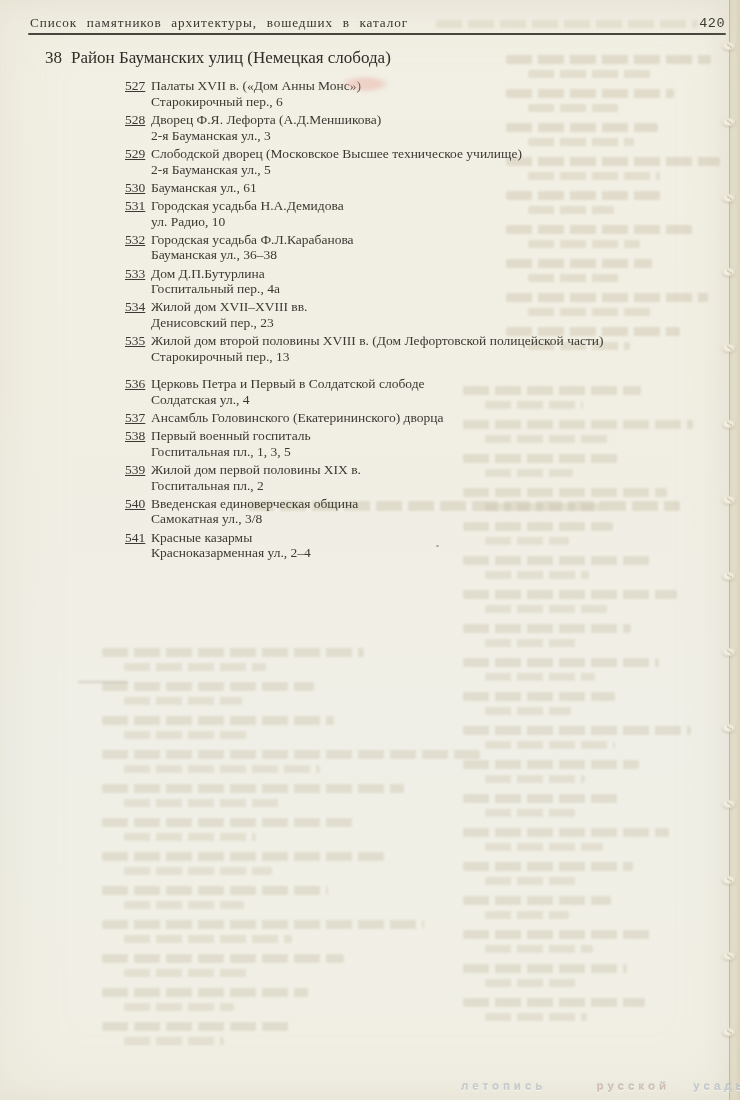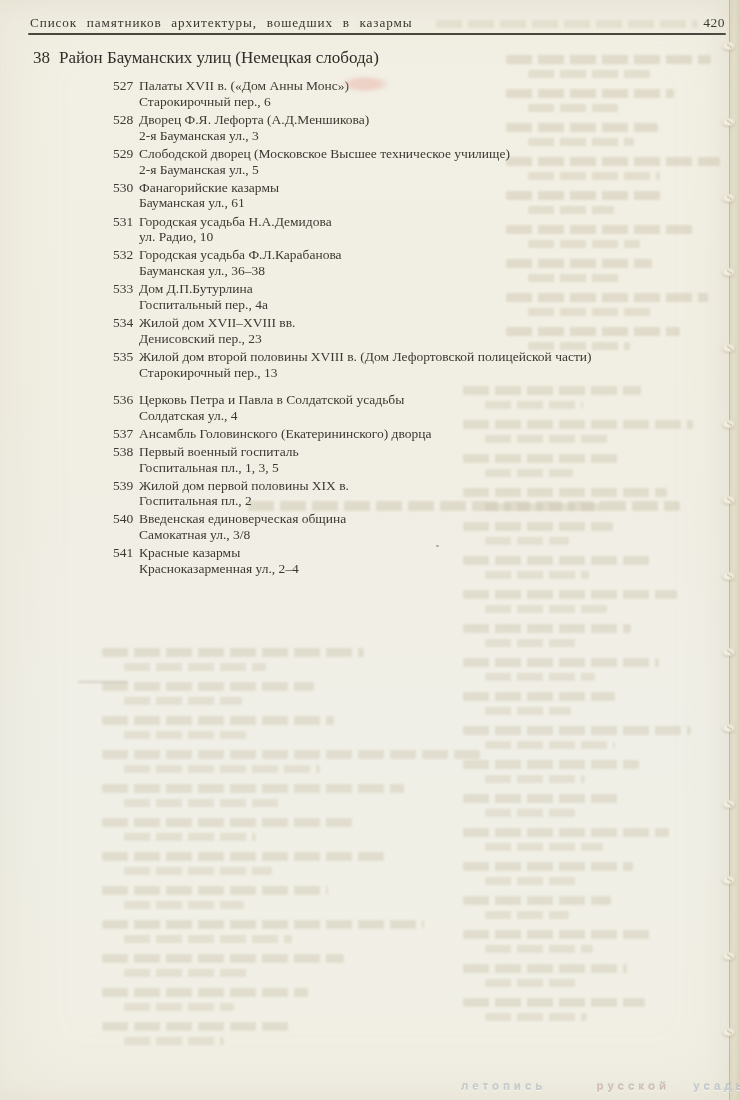--- a/index.html
+++ b/index.html
@@ -32,40 +32,40 @@
     content:"";position:absolute;left:5px;top:4px;width:7px;height:2px;
     background:#d4ccb2;transform:rotate(38deg);border-radius:1px;opacity:.8;
   }
   
   .header-row{
     position:absolute;left:30px;right:15px;top:15px;height:17px;
     display:flex;justify-content:space-between;align-items:baseline;
     font-size:13.2px;color:#34322c;
   }
   .header-title{letter-spacing:0.9px;word-spacing:5.5px;white-space:nowrap;}
-  .page-number{font-size:13.5px;letter-spacing:0.5px;}
+  .page-number{font-size:13.5px;letter-spacing:0.5px;font-family:Liberation Mono, monospace;}
   .header-rule{
     position:absolute;left:28px;top:33px;width:698px;height:2px;
     background:#45433b;border-radius:1px;
   }
   
-  #content{position:absolute;left:0;top:34px;width:592px;color:#3b3933;}
+  #content{position:absolute;left:12px;top:34px;width:592px;color:#3b3933;}
   .section-heading{
     font-size:17px;line-height:18px;color:#2f2d28;
     padding-left:33px;white-space:nowrap;
   }
   .section-heading .sec-num{margin-right:9px;}
   .sec-38 .section-heading{margin-top:15px;}
   .sec-39 .section-heading{margin-top:3px;}
   .items{padding-left:113px;margin-top:11px;}
   .item{
     display:grid;grid-template-columns:26px auto;
     font-size:13.5px;line-height:15.8px;margin-bottom:2.3px;
   }
-  .item-number{grid-column:1;}
+  .item-number{grid-column:1;text-decoration:underline;}
   .item-name{grid-column:2;white-space:nowrap;}
   .item-address{grid-column:2;white-space:nowrap;}
   
   .ghost{
     position:absolute;border-radius:2px;pointer-events:none;
     background-image:repeating-linear-gradient(90deg,
       rgba(199,192,166,0.8) 0 26px, rgba(199,192,166,0) 26px 32px);
     filter:blur(1px);
   }
   .smudge-pink{
@@ -171,21 +171,21 @@
       <div class="ghost" style="left: 124px; top: 969px; width: 126px; height: 8px; opacity: 0.4;"></div>
       <div class="ghost" style="left: 102px; top: 988px; width: 206px; height: 8.5px; opacity: 0.46;"></div>
       <div class="ghost" style="left: 124px; top: 1003px; width: 110px; height: 8px; opacity: 0.4;"></div>
       <div class="ghost" style="left: 102px; top: 1022px; width: 188px; height: 8.5px; opacity: 0.46;"></div>
       <div class="ghost" style="left: 124px; top: 1037px; width: 100px; height: 8px; opacity: 0.4;"></div>
       <div class="ghost" style="left: 248px; top: 501px; width: 432px; height: 10px; opacity: 0.5;"></div>
       <div class="ghost" style="left: 436px; top: 20px; width: 262px; height: 8px; opacity: 0.34;"></div>
     </div>
 
   <div class="header-row">
-    <span class="header-title">Список памятников архитектуры, вошедших в казармы</span>
+    <span class="header-title">Список памятников архитектуры, вошедших в каталог</span>
     <span class="page-number">420</span>
   </div>
   <div class="header-rule"></div>
 
   <div id="content">
       <div class="section sec-38">
         <div class="section-heading"><span class="sec-num">38</span><span>Район Бауманских улиц (Немецкая слобода)</span></div>
         <div class="items">
           <div class="item">
             <span class="item-number">527</span>
@@ -197,21 +197,20 @@
             <span class="item-name">Дворец Ф.Я. Лефорта (А.Д.Меншикова)</span>
             <span class="item-address">2-я Бауманская ул., 3</span>
           </div>
           <div class="item">
             <span class="item-number">529</span>
             <span class="item-name">Слободской дворец (Московское Высшее техническое училище)</span>
             <span class="item-address">2-я Бауманская ул., 5</span>
           </div>
           <div class="item">
             <span class="item-number">530</span>
-            <span class="item-name">Фанагорийские казармы</span>
             <span class="item-address">Бауманская ул., 61</span>
           </div>
           <div class="item">
             <span class="item-number">531</span>
             <span class="item-name">Городская усадьба Н.А.Демидова</span>
             <span class="item-address">ул. Радио, 10</span>
           </div>
           <div class="item">
             <span class="item-number">532</span>
             <span class="item-name">Городская усадьба Ф.Л.Карабанова</span>
@@ -231,21 +230,21 @@
             <span class="item-number">535</span>
             <span class="item-name">Жилой дом второй половины XVIII в. (Дом Лефортовской полицейской части)</span>
             <span class="item-address">Старокирочный пер., 13</span>
           </div>
         </div>
       </div>
       <div class="section sec-39">
         <div class="items">
           <div class="item">
             <span class="item-number">536</span>
-            <span class="item-name">Церковь Петра и Павла в Солдатской усадьбы</span>
+            <span class="item-name">Церковь Петра и Первый в Солдатской слободе</span>
             <span class="item-address">Солдатская ул., 4</span>
           </div>
           <div class="item">
             <span class="item-number">537</span>
             <span class="item-name">Ансамбль Головинского (Екатерининского) дворца</span>
           </div>
           <div class="item">
             <span class="item-number">538</span>
             <span class="item-name">Первый военный госпиталь</span>
             <span class="item-address">Госпитальная пл., 1, 3, 5</span>

